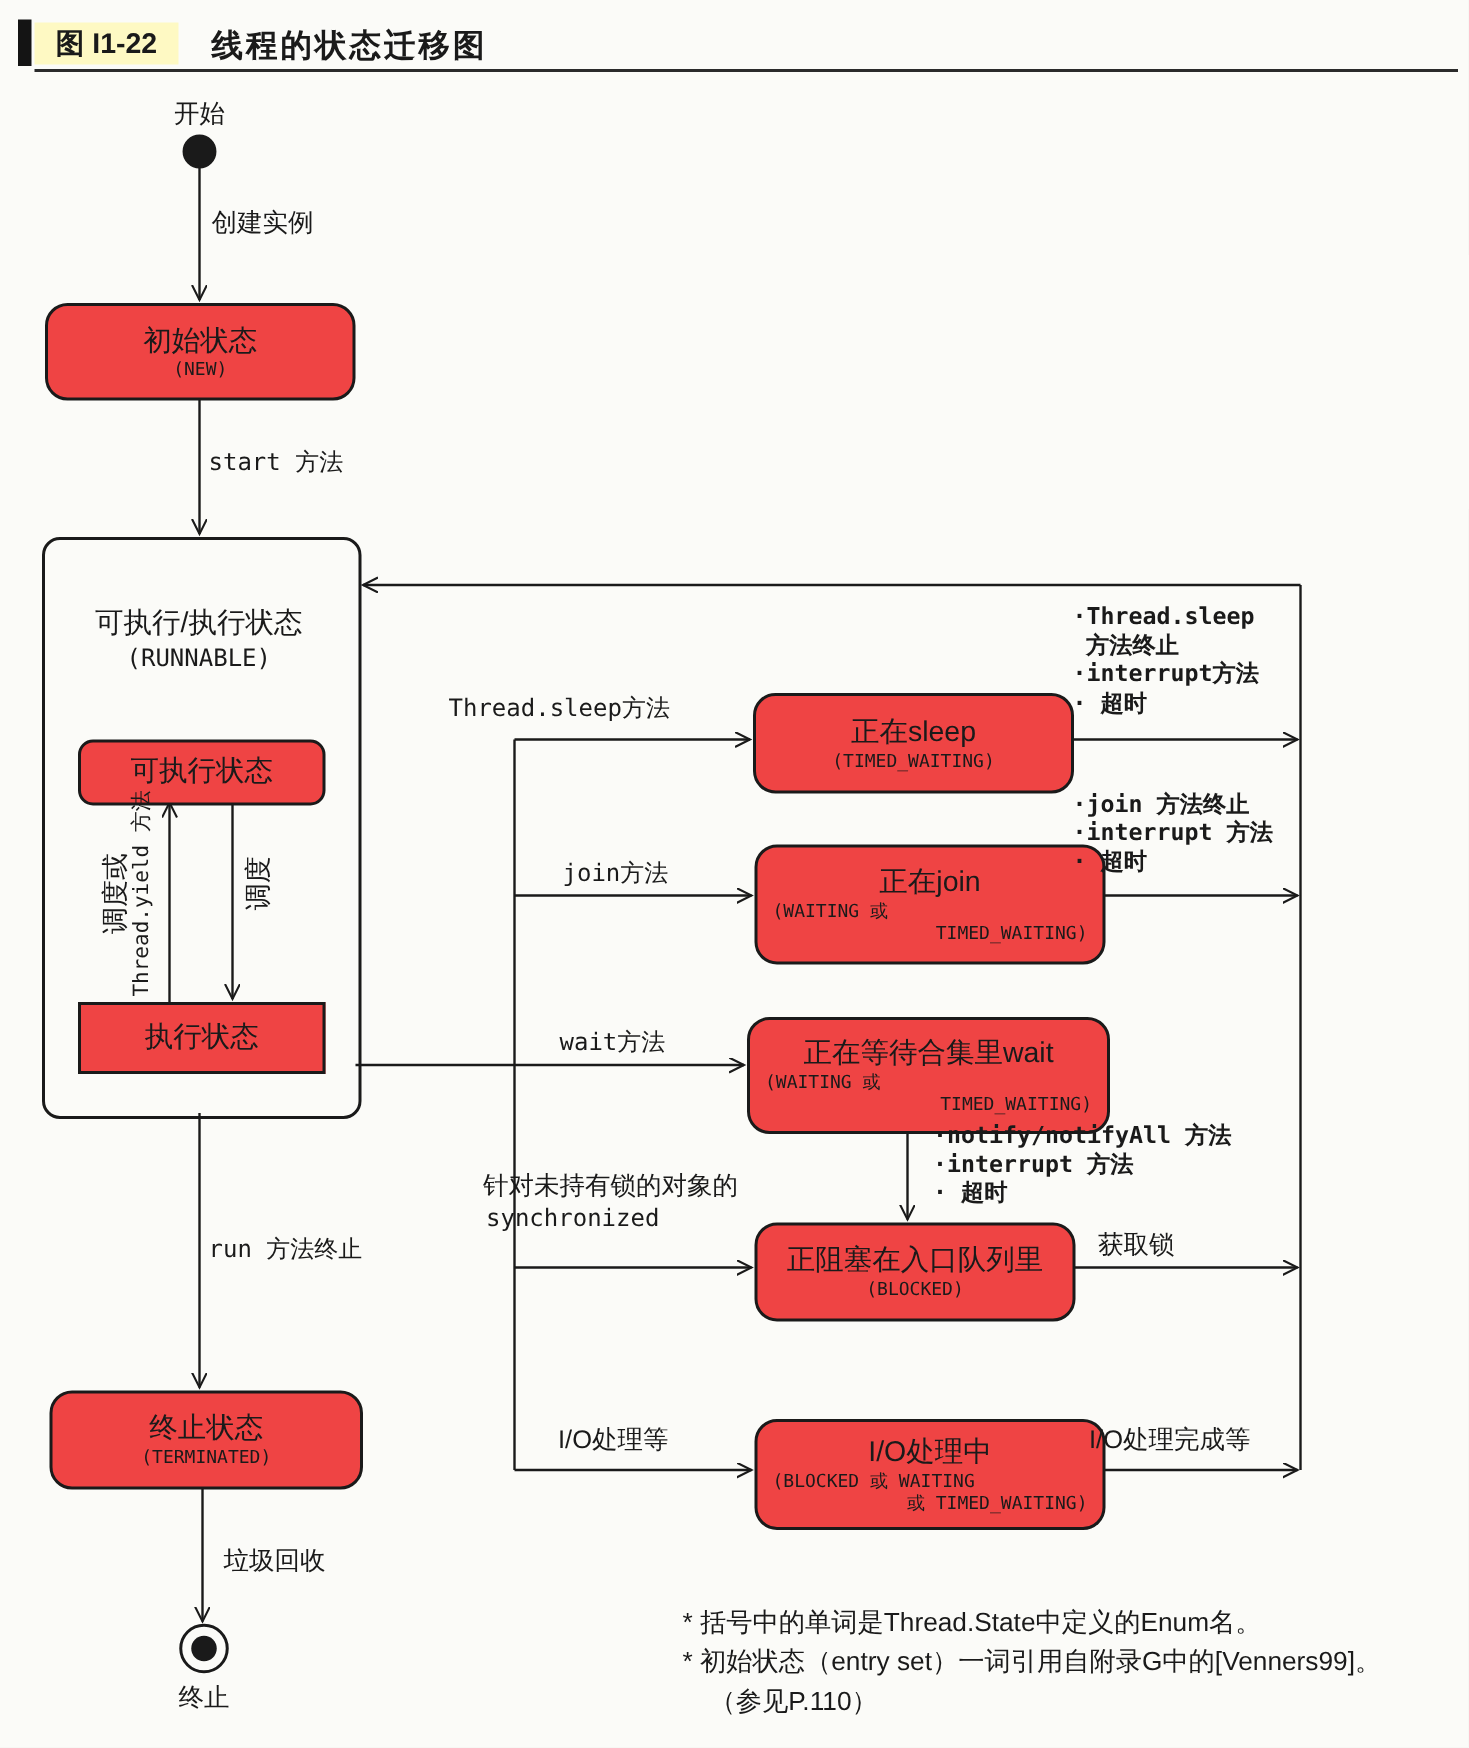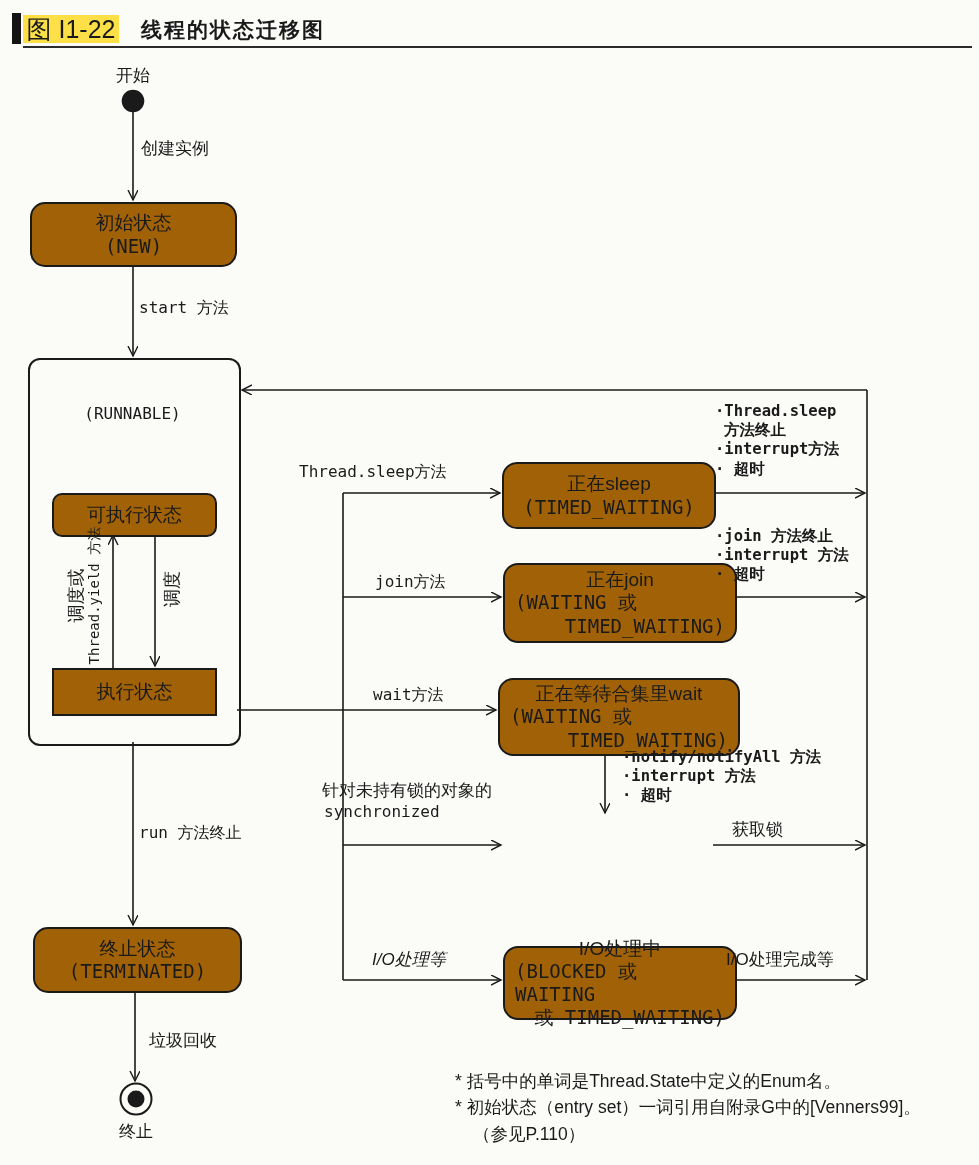--- a/index.html
+++ b/index.html
@@ -6,31 +6,31 @@
   body{background:#e9e9e7;}
   #page{
     position:relative;width:979px;height:1165px;margin:0 auto;
     background:#fbfbf8;color:#1a1a1a;overflow:hidden;
     font-family:"Liberation Sans",sans-serif;
   }
   svg.wires{position:absolute;left:0;top:0;width:979px;height:1165px;}
 
   
   .fig-bar{position:absolute;left:12px;top:13px;width:9px;height:31px;background:#141414;}
-  .fig-label{position:absolute;left:23px;top:15px;width:96px;height:28px;background:#fde047;
-    display:flex;align-items:center;justify-content:center;font-weight:normal;font-size:25px;}
+  .fig-label{position:absolute;left:23px;top:15px;width:96px;height:28px;background:#fef9c3;
+    display:flex;align-items:center;justify-content:center;font-weight:bold;font-size:19px;}
   .fig-title{position:absolute;left:141px;top:16px;font-weight:bold;font-size:21px;letter-spacing:2px;}
   .fig-rule{position:absolute;left:23px;top:46px;width:949px;height:2px;background:#2b2b2b;}
 
   
-  .box{position:absolute;border:2px solid #1a1a1a;border-radius:15px;background:#a16207;
+  .box{position:absolute;border:2px solid #1a1a1a;border-radius:15px;background:#ef4444;
     display:flex;flex-direction:column;align-items:center;justify-content:center;line-height:1.22;}
   .box.multi{align-items:stretch;padding:2px 10px;}
   .zh{font-size:19px;}
-  .code{font-family:"DejaVu Sans Mono",monospace;font-size:19px;}
+  .code{font-family:"DejaVu Sans Mono",monospace;font-size:12px;}
   .l-center{text-align:center;}
   .l-left{text-align:left;}
   .l-right{text-align:right;}
   .big-title{position:absolute;left:28px;top:404px;width:209px;text-align:center;line-height:1.3;}
   .big-title .zh{font-size:19px;}
   .big-title .code{font-size:16px;}
 
   
   .lbl{position:absolute;white-space:nowrap;font-size:17px;line-height:1.18;}
   .mono{font-family:"DejaVu Sans Mono",monospace;font-size:16px;text-align:center;}
@@ -100,20 +100,21 @@
   <div class="lbl" style="left:103px;top:66px;width:60px;text-align:center;">开始</div>
   <div class="lbl" style="left:106px;top:1122px;width:60px;text-align:center;">终止</div>
 
   <div class="box" style="left:30px;top:202px;width:203px;height:61px;">
     <div class="zh">初始状态</div>
     <div class="code">(NEW)</div>
   </div>
 
   <div class="box" style="left:28px;top:358px;width:209px;height:384px;border-radius:12px;background:transparent;"></div>
   <div class="big-title">
+    <div class="zh">可执行/执行状态</div>
     <div class="code">(RUNNABLE)</div>
   </div>
 
   <div class="box" style="left:52px;top:493px;width:161px;height:40px;border-radius:10px;">
     <div class="zh">可执行状态</div>
   </div>
   <div class="box" style="left:52px;top:668px;width:161px;height:44px;border-radius:0;">
     <div class="zh">执行状态</div>
   </div>
 
@@ -132,20 +133,24 @@
     <div class="code l-left">(WAITING 或</div>
     <div class="code l-right">TIMED_WAITING)</div>
   </div>
 
   <div class="box multi" style="left:498px;top:678px;width:218px;height:70px;">
     <div class="zh l-center">正在等待合集里wait</div>
     <div class="code l-left">(WAITING 或</div>
     <div class="code l-right">TIMED_WAITING)</div>
   </div>
 
+  <div class="box" style="left:503px;top:815px;width:210px;height:62px;">
+    <div class="zh">正阻塞在入口队列里</div>
+    <div class="code">(BLOCKED)</div>
+  </div>
 
   <div class="box multi" style="left:503px;top:946px;width:210px;height:66px;">
     <div class="zh l-center">I/O处理中</div>
     <div class="code l-left">(BLOCKED 或 WAITING</div>
     <div class="code l-right">或 TIMED_WAITING)</div>
   </div>
 
   <div class="lbl" style="left:141px;top:139px;">创建实例</div>
   <div class="lbl mono" style="left:139px;top:299px;">start 方法</div>
 
@@ -157,21 +162,21 @@
     <div class="zh-s">调度</div>
   </div>
 
   <div class="lbl mono" style="left:299px;top:463px;">Thread.sleep方法</div>
   <div class="lbl mono" style="left:375px;top:573px;">join方法</div>
   <div class="lbl mono" style="left:373px;top:686px;">wait方法</div>
 
   <div class="lbl" style="left:322px;top:781px;">针对未持有锁的对象的</div>
   <div class="lbl mono" style="left:324px;top:803px;">synchronized</div>
 
-  <div class="lbl" style="left:372px;top:950px;font-style:italic;">I/O处理等</div>
+  <div class="lbl" style="left:372px;top:950px;">I/O处理等</div>
 
   <div class="bullets" style="left:715px;top:402px;">
     <div>·Thread.sleep</div>
     <div class="cont">方法终止</div>
     <div>·interrupt方法</div>
     <div>· 超时</div>
   </div>
 
   <div class="bullets" style="left:715px;top:527px;">
     <div>·join 方法终止</div>

